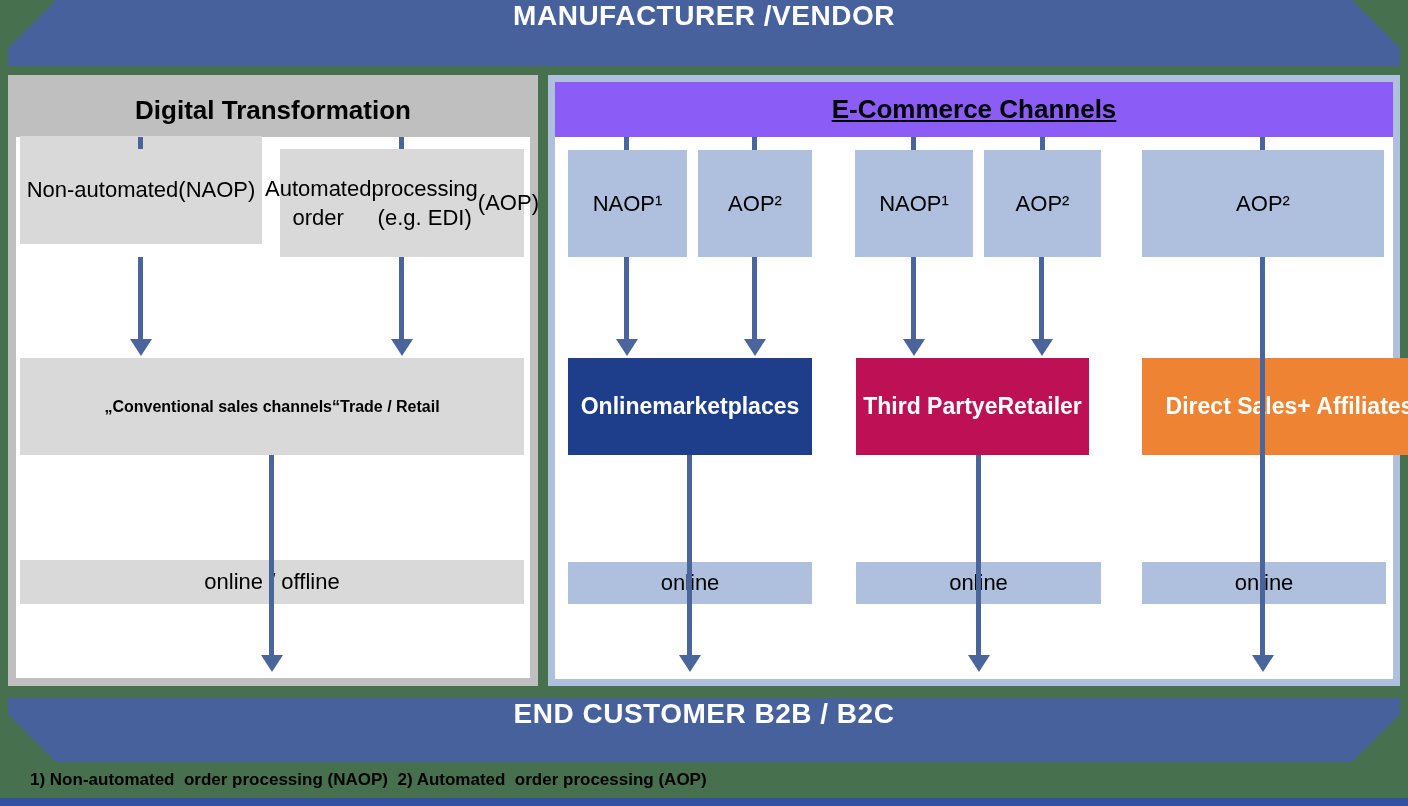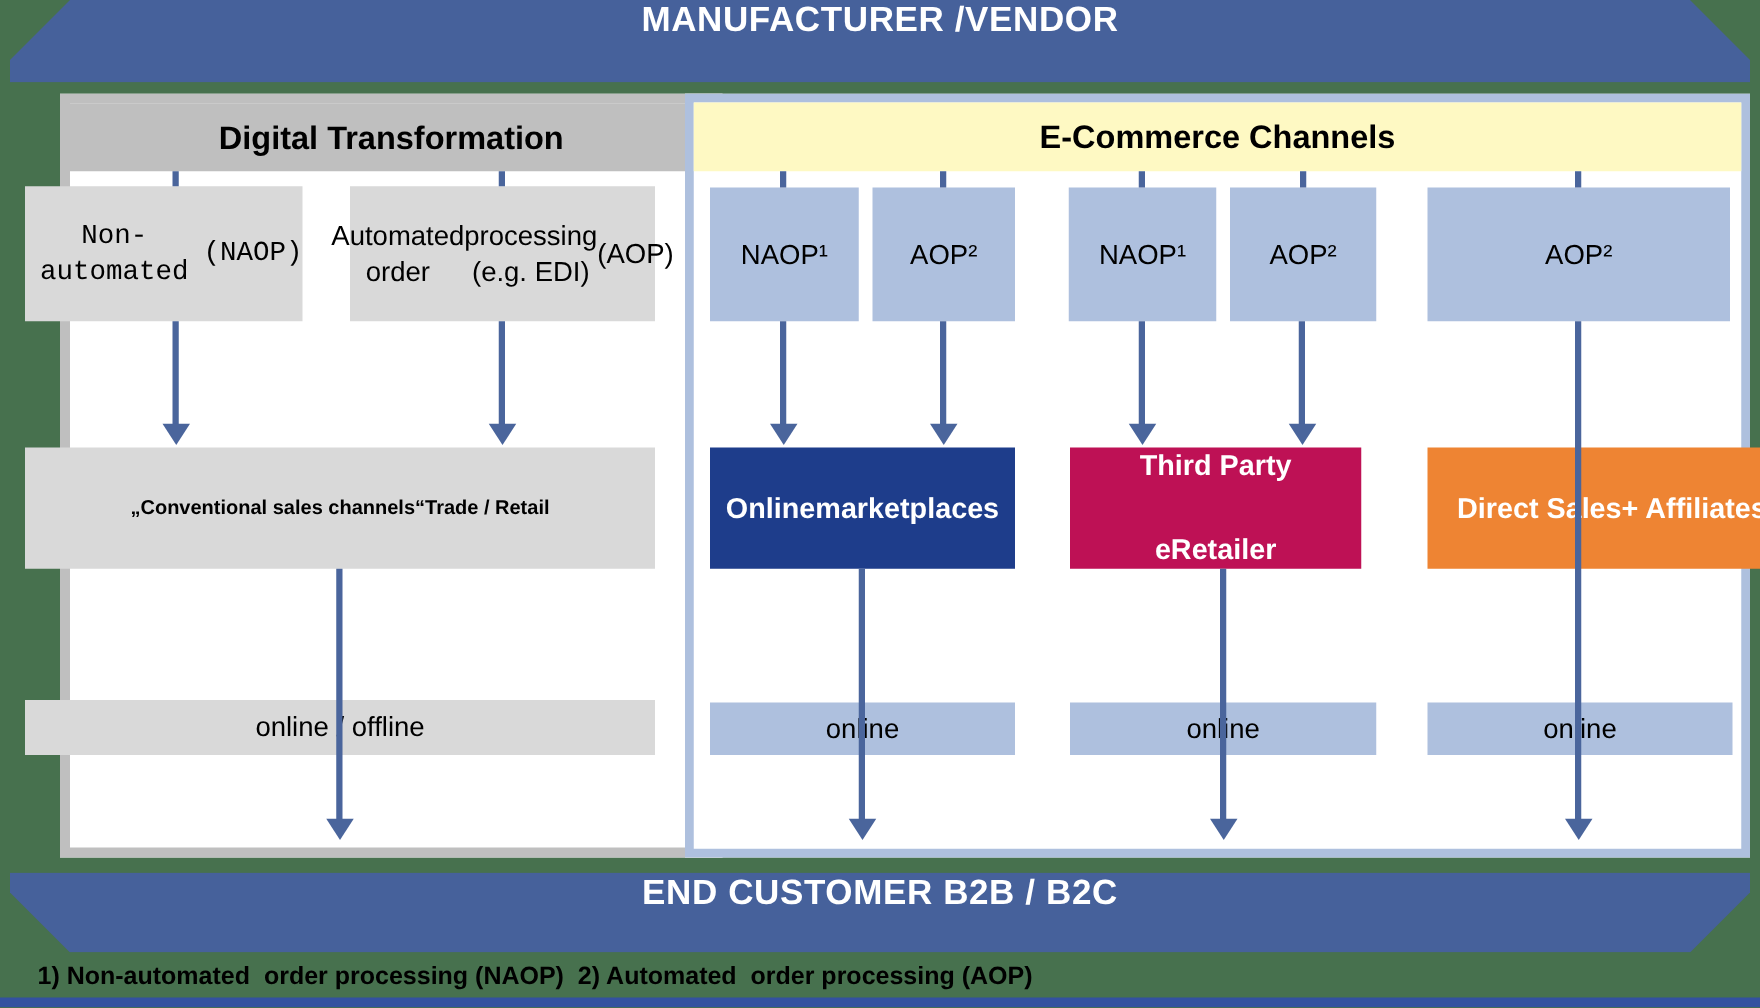--- a/index.html
+++ b/index.html
@@ -4,60 +4,60 @@
 <style>
   html,body{margin:0;padding:0;background:#47714E;font-family:"Liberation Sans",sans-serif;}
   .stage{position:relative;width:1408px;height:806px;background:#47714E;overflow:hidden;}
 
   .banner{position:absolute;left:8px;width:1392px;height:66px;display:flex;justify-content:center;
           color:#fff;font-weight:bold;font-size:28px;letter-spacing:.5px;}
   .banner-top{top:0;clip-path:polygon(48px 0,calc(100% - 48px) 0,100% 48px,100% 100%,0 100%,0 48px);}
   .banner-bottom{top:698px;height:64px;clip-path:polygon(0 0,100% 0,100% calc(100% - 48px),calc(100% - 48px) 100%,48px 100%,0 calc(100% - 48px));}
 
   .panel{position:absolute;top:75px;height:611px;background:#fff;box-sizing:border-box;}
-  .panel-left{left:8px;width:530px;border:8px solid #BFBFBF;margin-left:40px;}
+  .panel-left{left:8px;width:530px;border:8px solid #BFBFBF;}
   .panel-right{left:548px;width:852px;border:7px solid #AEC0DE;}
   .panel-header{position:absolute;left:0;right:0;top:0;display:flex;align-items:center;justify-content:center;
                 font-weight:bold;font-size:26px;color:#000;}
   .panel-left .panel-header{height:54px;background:#BFBFBF;}
-  .panel-right .panel-header{height:55px;background:#fef9c3;}
+  .panel-right .panel-header{height:55px;background:#8b5cf6;text-decoration:underline;}
 
   .box{position:absolute;display:flex;align-items:center;justify-content:center;text-align:center;
        font-size:22px;color:#000;line-height:1.32;}
   .box-gray{background:#D9D9D9;}
   .box-blue{background:#AEC0DE;}
   .box-bold{font-weight:bold;font-size:16px;}
   .channel{position:absolute;display:flex;align-items:center;justify-content:center;text-align:center;
            color:#fff;font-weight:bold;font-size:23px;line-height:1.45;}
 
   .vline{position:absolute;width:5px;background:#4A659C;}
   .ahead{position:absolute;width:0;height:0;border-left:11px solid transparent;border-right:11px solid transparent;
          border-top:17px solid #4A659C;}
 
-  .footnote{position:absolute;left:30px;top:770px;font-size:20px;font-weight:bold;color:#000;white-space:pre;}
+  .footnote{position:absolute;left:30px;top:770px;font-size:17px;font-weight:bold;color:#000;white-space:pre;}
   .bottom-strip{position:absolute;left:0;top:798px;width:1408px;height:8px;}
 </style>
 </head>
 <body>
 
 <div class="stage">
 
   <div class="banner banner-top" style="background-color: rgb(70, 97, 155);">
     <span>MANUFACTURER /VENDOR</span>
   </div>
 
   <div class="panel panel-left">
     <div class="panel-header">Digital Transformation</div>
   </div>
 
   <div class="panel panel-right">
     <div class="panel-header">E-Commerce Channels</div>
   </div>
 
-  <div class="box box-gray" style="left:20px;top:149px;width:222px;height:108px;font-family:Liberation Mono, monospace;">
+  <div class="box box-gray" style="left:20px;top:136px;width:242px;height:108px;">
       <span>Non-automated</span>
       <br>
       <br>
       <span>(NAOP)</span>
     </div>
   <div class="box box-gray" style="left:280px;top:149px;width:244px;height:108px;">
       <span>Automated order</span>
       <br>
       <span>processing (e.g. EDI)</span>
       <br>
@@ -76,21 +76,21 @@
   <div class="box box-blue" style="left:698px;top:150px;width:114px;height:107px;">AOP²</div>
   <div class="box box-blue" style="left:855px;top:150px;width:118px;height:107px;">NAOP¹</div>
   <div class="box box-blue" style="left:984px;top:150px;width:117px;height:107px;">AOP²</div>
   <div class="box box-blue" style="left:1142px;top:150px;width:242px;height:107px;">AOP²</div>
 
   <div class="channel" style="left: 568px; top: 358px; width: 244px; height: 97px; background-color: rgb(30, 61, 139);">
       <span>Online</span>
       <br>
       <span>marketplaces</span>
     </div>
-  <div class="channel" style="left: 856px; top: 358px; width: 233px; height: 97px; background-color: rgb(190, 17, 85); flex-direction: column;">
+  <div class="channel" style="left: 856px; top: 358px; width: 233px; height: 97px; background-color: rgb(190, 17, 85);">
       <span>Third Party</span>
       <br>
       <span>eRetailer</span>
     </div>
   <div class="channel" style="left: 1142px; top: 358px; width: 295px; height: 97px; background-color: rgb(238, 132, 51);">
       <span>Direct Sales</span>
       <br>
       <span>+ Affiliates</span>
     </div>
 

